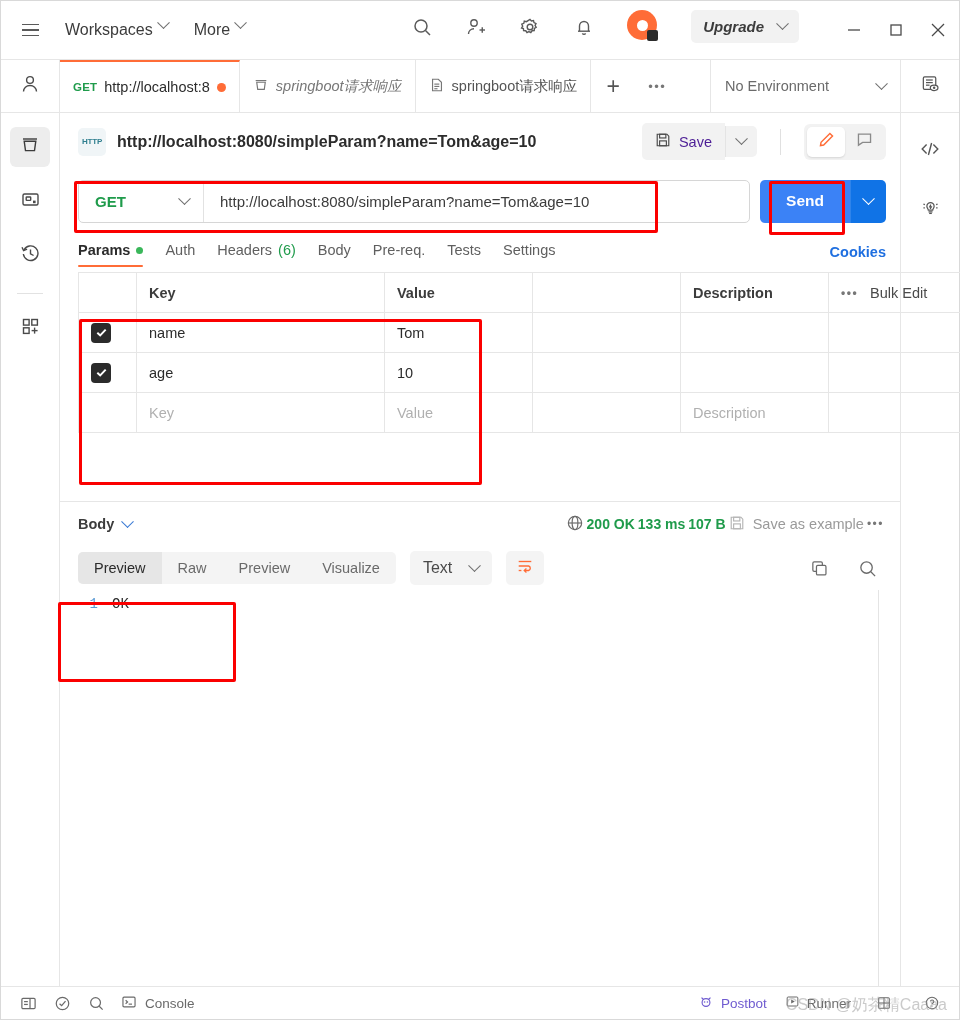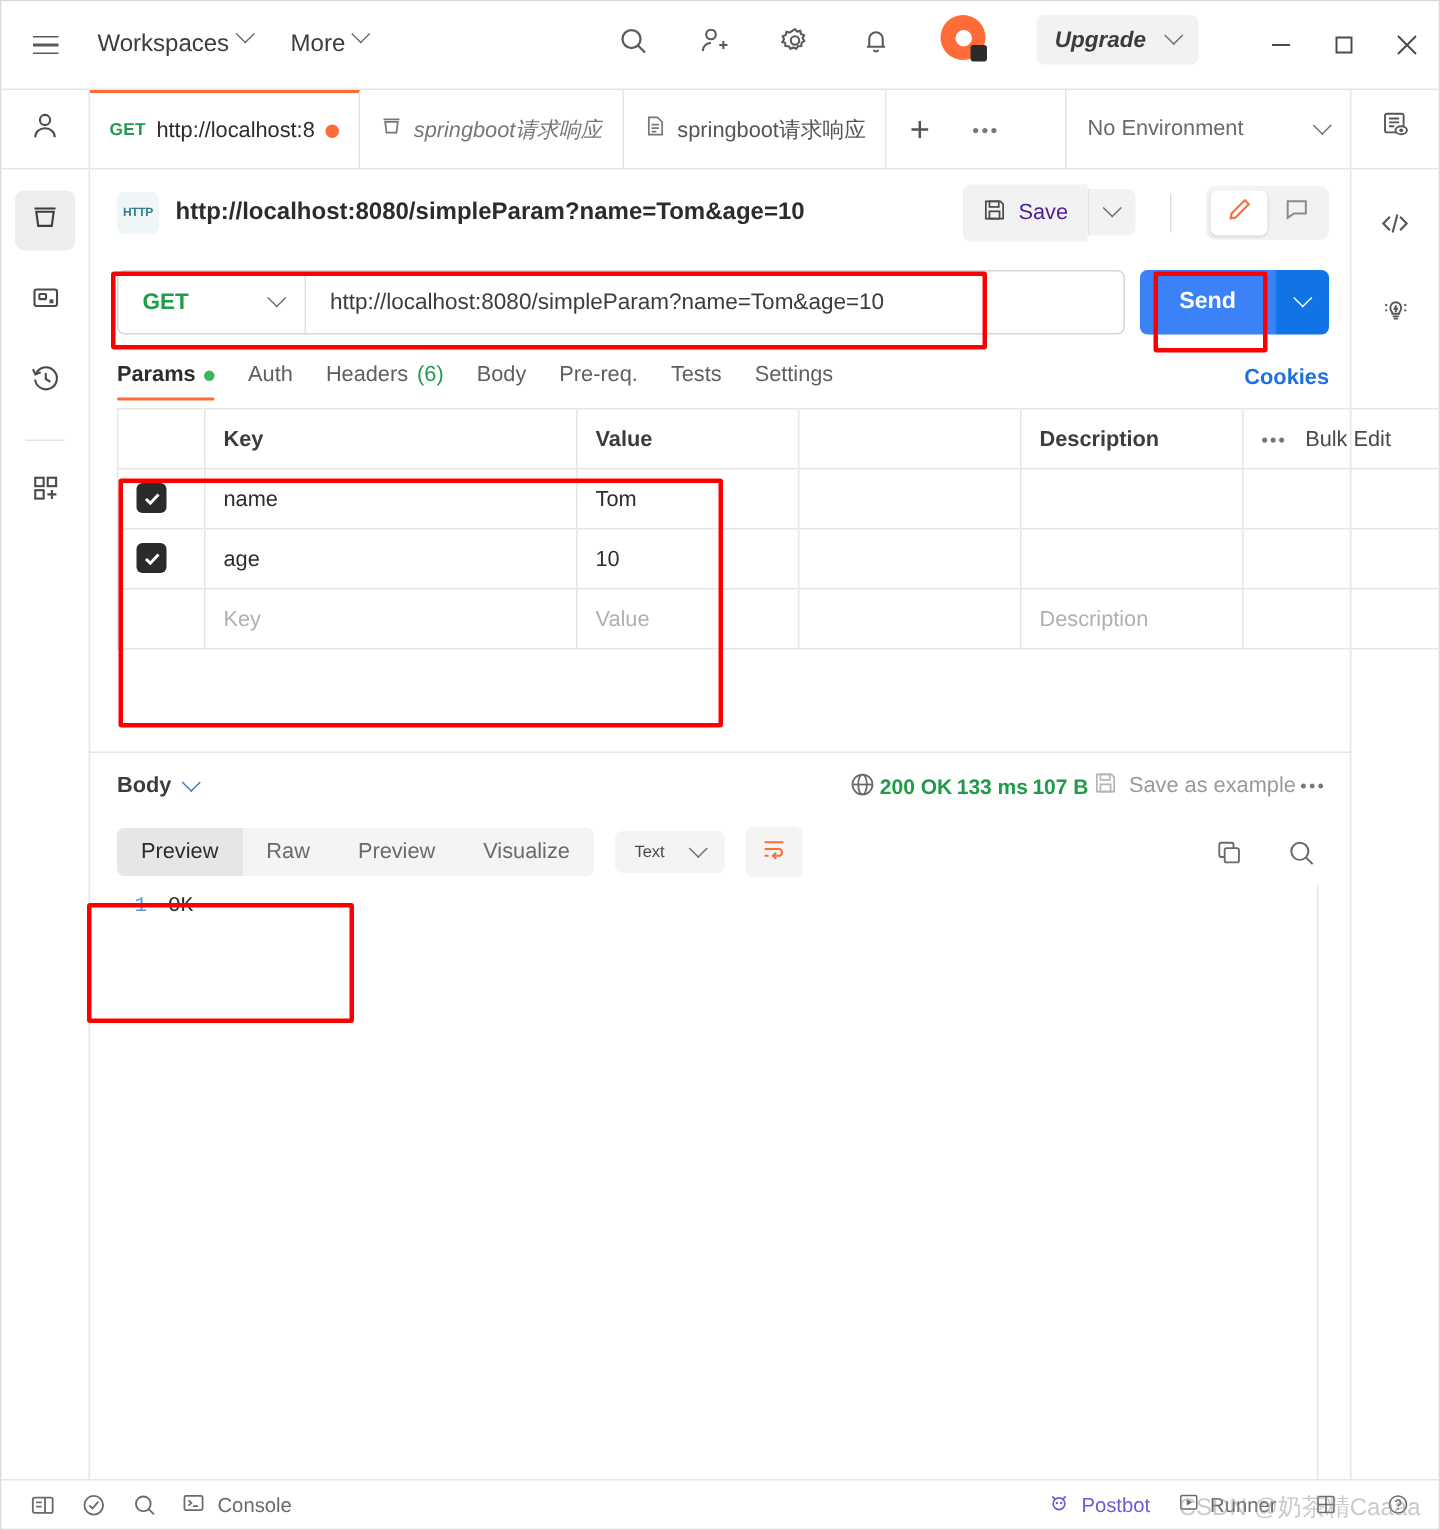--- a/index.html
+++ b/index.html
@@ -272,21 +272,21 @@
 
   .resp-tabs {
     height: 44px; flex: 0 0 44px; display: flex; align-items: center;
     padding: 0 16px 0 18px; gap: 8px;
   }
   .seg { display: flex; background: #f4f4f4; border-radius: 5px; overflow: hidden; }
   .seg-item { padding: 8px 16px; font-size: 14.5px; color: #6a6a6a; cursor: pointer; }
   .seg-item.active { background: #e6e6e6; color: #2c2c2c; }
   .typesel {
     display: flex; align-items: center; gap: 18px; background: #f4f4f4;
-    border-radius: 5px; padding: 8px 13px; font-size: 11px; color: #4a4a4a;
+    border-radius: 5px; padding: 8px 13px; font-size: 16px; color: #4a4a4a;
     cursor: pointer; margin-left: 6px;
   }
   .wrapbtn {
     width: 38px; height: 34px; background: #f4f4f4; border-radius: 5px;
     display: flex; align-items: center; justify-content: center; cursor: pointer;
     color: #ff6c37; margin-left: 6px;
   }
   .resp-right { margin-left: auto; display: flex; align-items: center; gap: 14px; }
 
   .resp-body { flex: 1; position: relative; min-height: 0; overflow: hidden; }

